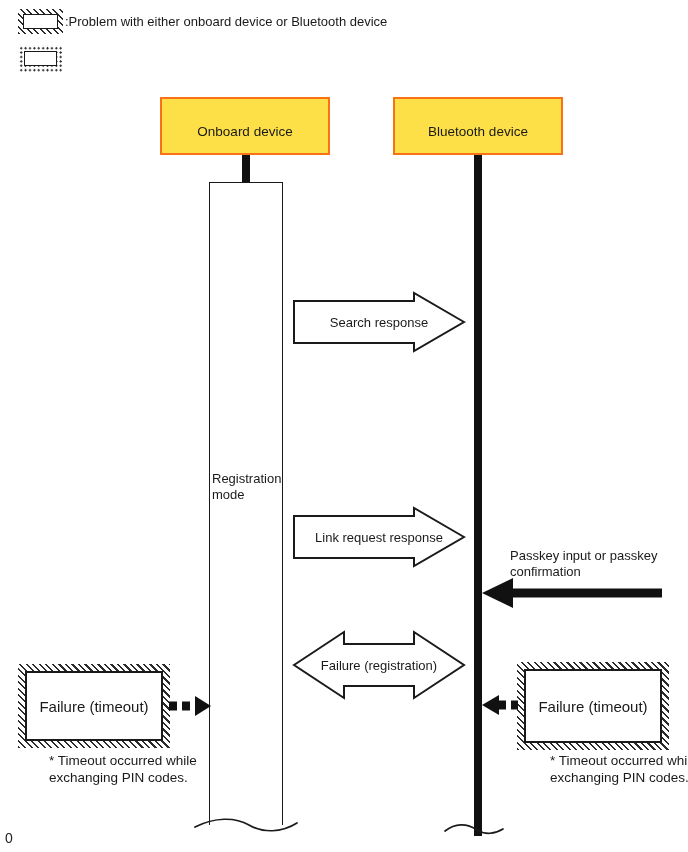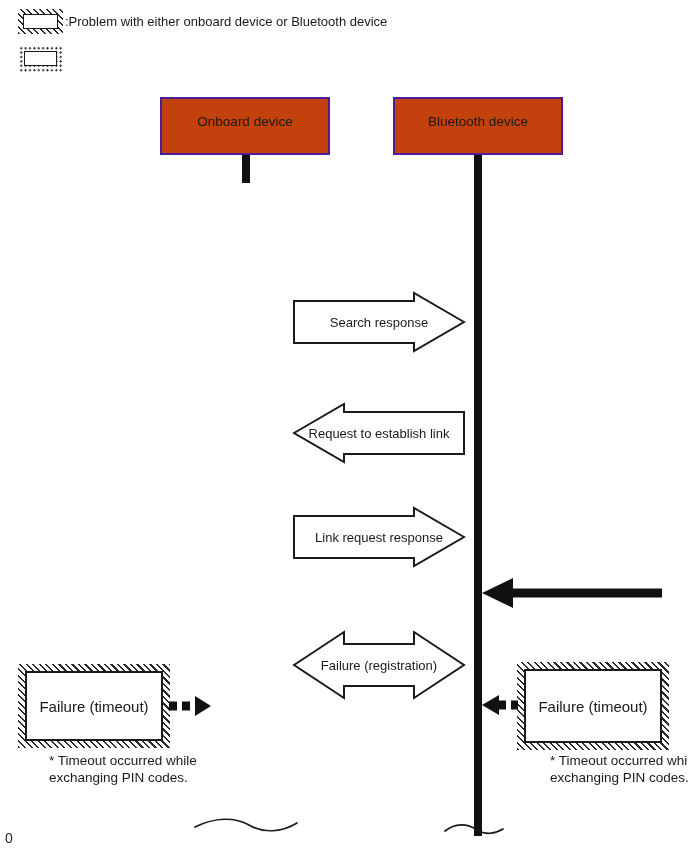--- a/index.html
+++ b/index.html
@@ -26,25 +26,25 @@
   .swatch-inner {
     position: absolute;
     background: #fff;
     border: 1.5px solid #1a1a1a;
   }
   .legend-label { font-size: 13px; white-space: nowrap; }
 
   
   .device-box {
     width: 170px; height: 58px;
-    border: 2px solid #4c1d95;
-    background: #c2410c;
+    border: 2px solid #f97316;
+    background: #fde047;
     text-align: center;
     font-size: 13.5px;
-    padding-top: 15px;
+    padding-top: 25px;
   }
 
   
   .bar {
     width: 74px; height: 643px;
     border: 1.6px solid #1a1a1a;
     border-bottom: none;
     background: #fff;
   }
   .bar-text {
@@ -108,52 +108,50 @@
 
   <div class="abs device-box" style="left:160px; top:97px;">
     <span>Onboard device</span>
   </div>
   <div class="abs device-box" style="left:393px; top:97px;">
     <span>Bluetooth device</span>
   </div>
 
   <div class="abs thick-line" style="left:242px; top:155px; width:8px; height:28px;"></div>
 
+  <div class="abs bar" style="left:209px; top:182px;">
+    <div class="bar-text">Registration mode</div>
+  </div>
 
   <div class="abs thick-line" style="left:474px; top:155px; width:8px; height:681px;"></div>
 
 
   <div class="msg" style="left:292px; top:290px; width:174px; height:64px;">
     <svg width="174" height="64">
       <polygon points="172,32 122,3 122,11 2,11 2,53 122,53 122,61"></polygon>
     </svg>
     <div class="arrow-label">Search response</div>
   </div>
 
-  <div class="msg" style="left:292px; top:401px; width:174px; height:64px;">
-    <svg width="174" height="64">
-      <polygon points="2,32 52,3 52,11 172,11 172,53 52,53 52,61"></polygon>
-    </svg>
-    <div class="arrow-label">Request to establish link</div>
-  </div>
 
   <div class="msg" style="left:292px; top:505px; width:174px; height:64px;">
     <svg width="174" height="64">
       <polygon points="172,32 122,3 122,11 2,11 2,53 122,53 122,61"></polygon>
     </svg>
     <div class="arrow-label">Link request response</div>
   </div>
 
   <div class="msg" style="left:292px; top:627px; width:174px; height:76px;">
     <svg width="174" height="76">
       <polygon points="2,38 52,5 52,17 122,17 122,5 172,38 122,71 122,59 52,59 52,71"></polygon>
     </svg>
     <div class="arrow-label">Failure (registration)</div>
   </div>
 
+  <div class="abs passkey-label" style="left:510px; top:548px;">Passkey input or passkey confirmation</div>
   <svg class="abs solid-arrow" style="left:482px; top:576px;" width="182" height="34">
     <polygon points="0,17 31,2 31,32"></polygon>
     <rect x="28" y="12.5" width="152" height="9"></rect>
   </svg>
 
   <div class="abs" style="left:18px; top:664px; width:152px; height:84px;">
     <div class="hatch" style="position:absolute; inset:0;"></div>
     <div class="failure-inner">
       <span>Failure (timeout)</span>
     </div>

